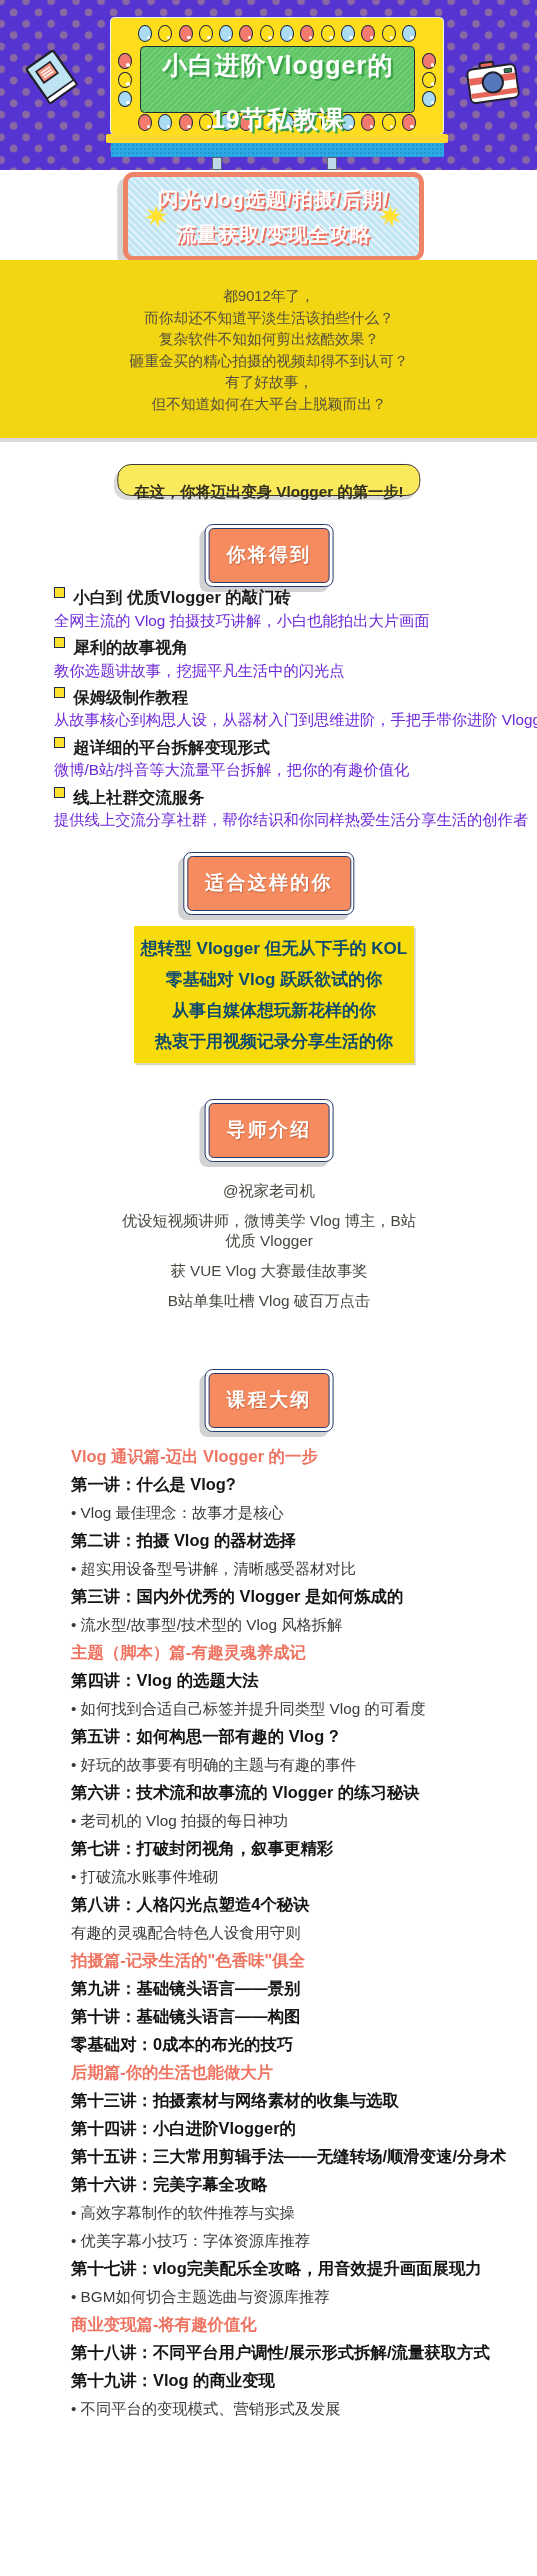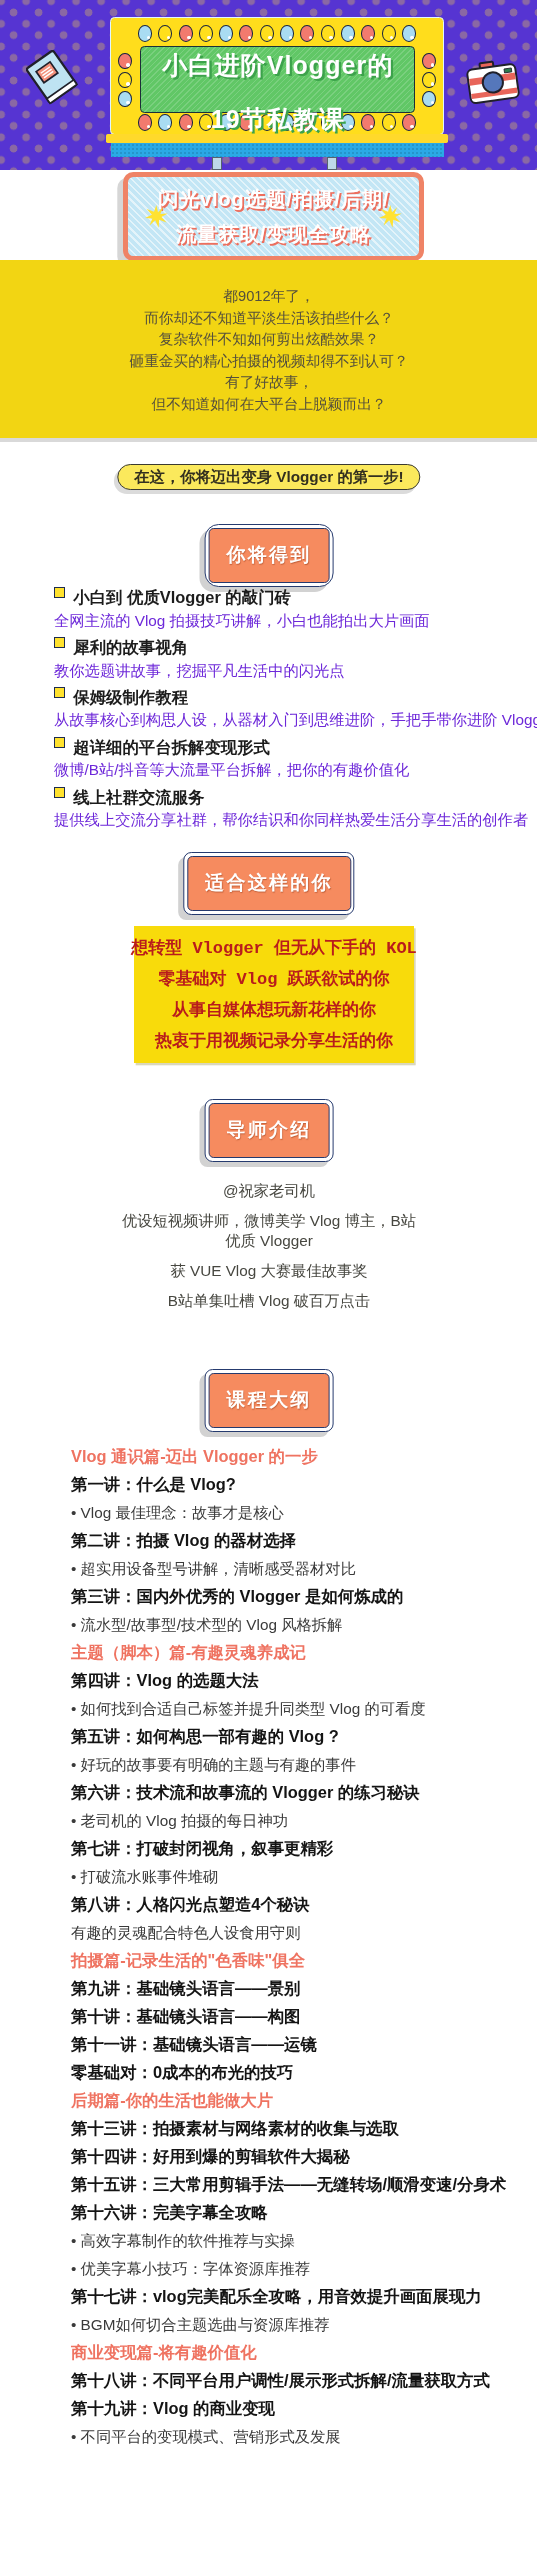--- a/index.html
+++ b/index.html
@@ -52,46 +52,46 @@
   .burst{position:absolute;top:50%;width:22.7px;height:22.7px;margin-top:-11.3px;}
   .burst.left{left:17px;} .burst.right{right:17px;}
 
   
   .problems{position:absolute;left:0;top:260px;width:538px;height:182px;background:#F2D513;border-bottom:4px solid #d9d9d9;
     box-sizing:border-box;display:flex;flex-direction:column;align-items:center;padding-top:26px;}
   .problems .line{color:#55503c;font-size:14.7px;font-weight:500;line-height:21.5px;text-align:center;}
 
   
   .pill{position:absolute;left:269px;top:464px;transform:translateX(-50%);height:26px;line-height:24px;
-    background:#FBE95C;border:1.7px solid #3B3B30;border-radius:13.6px;padding:0 16px;box-sizing:border-box;
+    background:#FBE95C;border:1.7px solid #3B3B30;border-radius:13.6px;padding:15px 16px;box-sizing:border-box;
     font-size:15.3px;font-weight:bold;color:#33301f;white-space:nowrap;box-shadow:-3.4px 4px 0 rgba(0,0,0,.14);}
 
   
   .plaque{position:absolute;left:50%;transform:translateX(-50%);background:#ffffff;border:1.7px solid #253a6e;
     border-radius:8px;padding:2.8px;box-shadow:-5.1px 5.1px 0 #d2d2d2;}
   .plaque .inner{background:#F68B5F;border:1.7px solid #253a6e;border-radius:5.1px;padding:13.6px 17px;
     color:#ffffff;font-size:19px;font-weight:bold;letter-spacing:2.3px;white-space:nowrap;
     text-shadow:0.6px 1.1px 1.1px rgba(150,60,25,.55);}
-  .plaque.benefits-h{top:524px;border-radius:14px;}
+  .plaque.benefits-h{top:524px;}
   .plaque.audience-h{top:852px;}
   .plaque.tutor-h{top:1099px;}
   .plaque.syllabus-h{top:1369px;}
 
   
   .benefits{position:absolute;left:35px;top:587px;width:476px;}
   .benefit{margin-bottom:4.5px;}
   .benefit .t-row{display:flex;align-items:flex-start;height:22.7px;padding-left:19px;}
   .benefit .sq{width:11.3px;height:11.3px;background:#FFE22E;border:1.7px solid #1d2b4f;box-sizing:border-box;margin-right:8px;flex:0 0 auto;}
   .benefit .b-title{font-size:16.4px;font-weight:bold;color:#1c1c1c;white-space:nowrap;}
   .benefit .b-desc{margin-left:19px;font-size:15.3px;color:#6d28d9;line-height:22.7px;white-space:nowrap;}
 
   
   .audience-box{position:absolute;left:134px;top:926px;width:280px;height:137px;background:#F8DB0B;
     box-shadow:1.7px 2.3px 0 rgba(150,140,60,.35);display:flex;flex-direction:column;justify-content:center;align-items:center;}
-  .audience-box .line{font-size:17px;font-weight:bold;color:#b91c1c;line-height:31px;white-space:nowrap;font-family:Liberation Mono, monospace;}
+  .audience-box .line{font-size:17px;font-weight:bold;color:#0c4a6e;line-height:31px;white-space:nowrap;}
 
   
   .tutor{position:absolute;left:0;top:1181px;width:538px;text-align:center;}
   .tutor .line{font-size:15.3px;color:#474740;line-height:20.4px;}
   .tutor .gap{height:9.6px;}
 
   
   .syllabus{position:absolute;left:71px;top:1443px;width:453px;}
   .syllabus .row{height:28px;display:flex;align-items:center;white-space:nowrap;}
   .syllabus .t-section{color:#EF7361;font-weight:bold;font-size:16.4px;}
@@ -300,25 +300,24 @@
       <div class="row t-point">• 好玩的故事要有明确的主题与有趣的事件</div>
       <div class="row t-lecture">第六讲：技术流和故事流的 Vlogger 的练习秘诀</div>
       <div class="row t-point">• 老司机的 Vlog 拍摄的每日神功</div>
       <div class="row t-lecture">第七讲：打破封闭视角，叙事更精彩</div>
       <div class="row t-point">• 打破流水账事件堆砌</div>
       <div class="row t-lecture">第八讲：人格闪光点塑造4个秘诀</div>
       <div class="row t-note">有趣的灵魂配合特色人设食用守则</div>
       <div class="row t-section">拍摄篇-记录生活的"色香味"俱全</div>
       <div class="row t-lecture">第九讲：基础镜头语言——景别</div>
       <div class="row t-lecture">第十讲：基础镜头语言——构图</div>
-      <div class="row t-lecture">第十一讲：基础镜头语言——运镜</div>
       <div class="row t-lecture">零基础对：0成本的布光的技巧</div>
       <div class="row t-section">后期篇-你的生活也能做大片</div>
       <div class="row t-lecture">第十三讲：拍摄素材与网络素材的收集与选取</div>
-      <div class="row t-lecture">第十四讲：好用到爆的剪辑软件大揭秘</div>
+      <div class="row t-lecture">第十四讲：小白进阶Vlogger的</div>
       <div class="row t-lecture">第十五讲：三大常用剪辑手法——无缝转场/顺滑变速/分身术</div>
       <div class="row t-lecture">第十六讲：完美字幕全攻略</div>
       <div class="row t-point">• 高效字幕制作的软件推荐与实操</div>
       <div class="row t-point">• 优美字幕小技巧：字体资源库推荐</div>
       <div class="row t-lecture">第十七讲：vlog完美配乐全攻略，用音效提升画面展现力</div>
       <div class="row t-point">• BGM如何切合主题选曲与资源库推荐</div>
       <div class="row t-section">商业变现篇-将有趣价值化</div>
       <div class="row t-lecture">第十八讲：不同平台用户调性/展示形式拆解/流量获取方式</div>
       <div class="row t-lecture">第十九讲：Vlog 的商业变现</div>
       <div class="row t-point">• 不同平台的变现模式、营销形式及发展</div>

